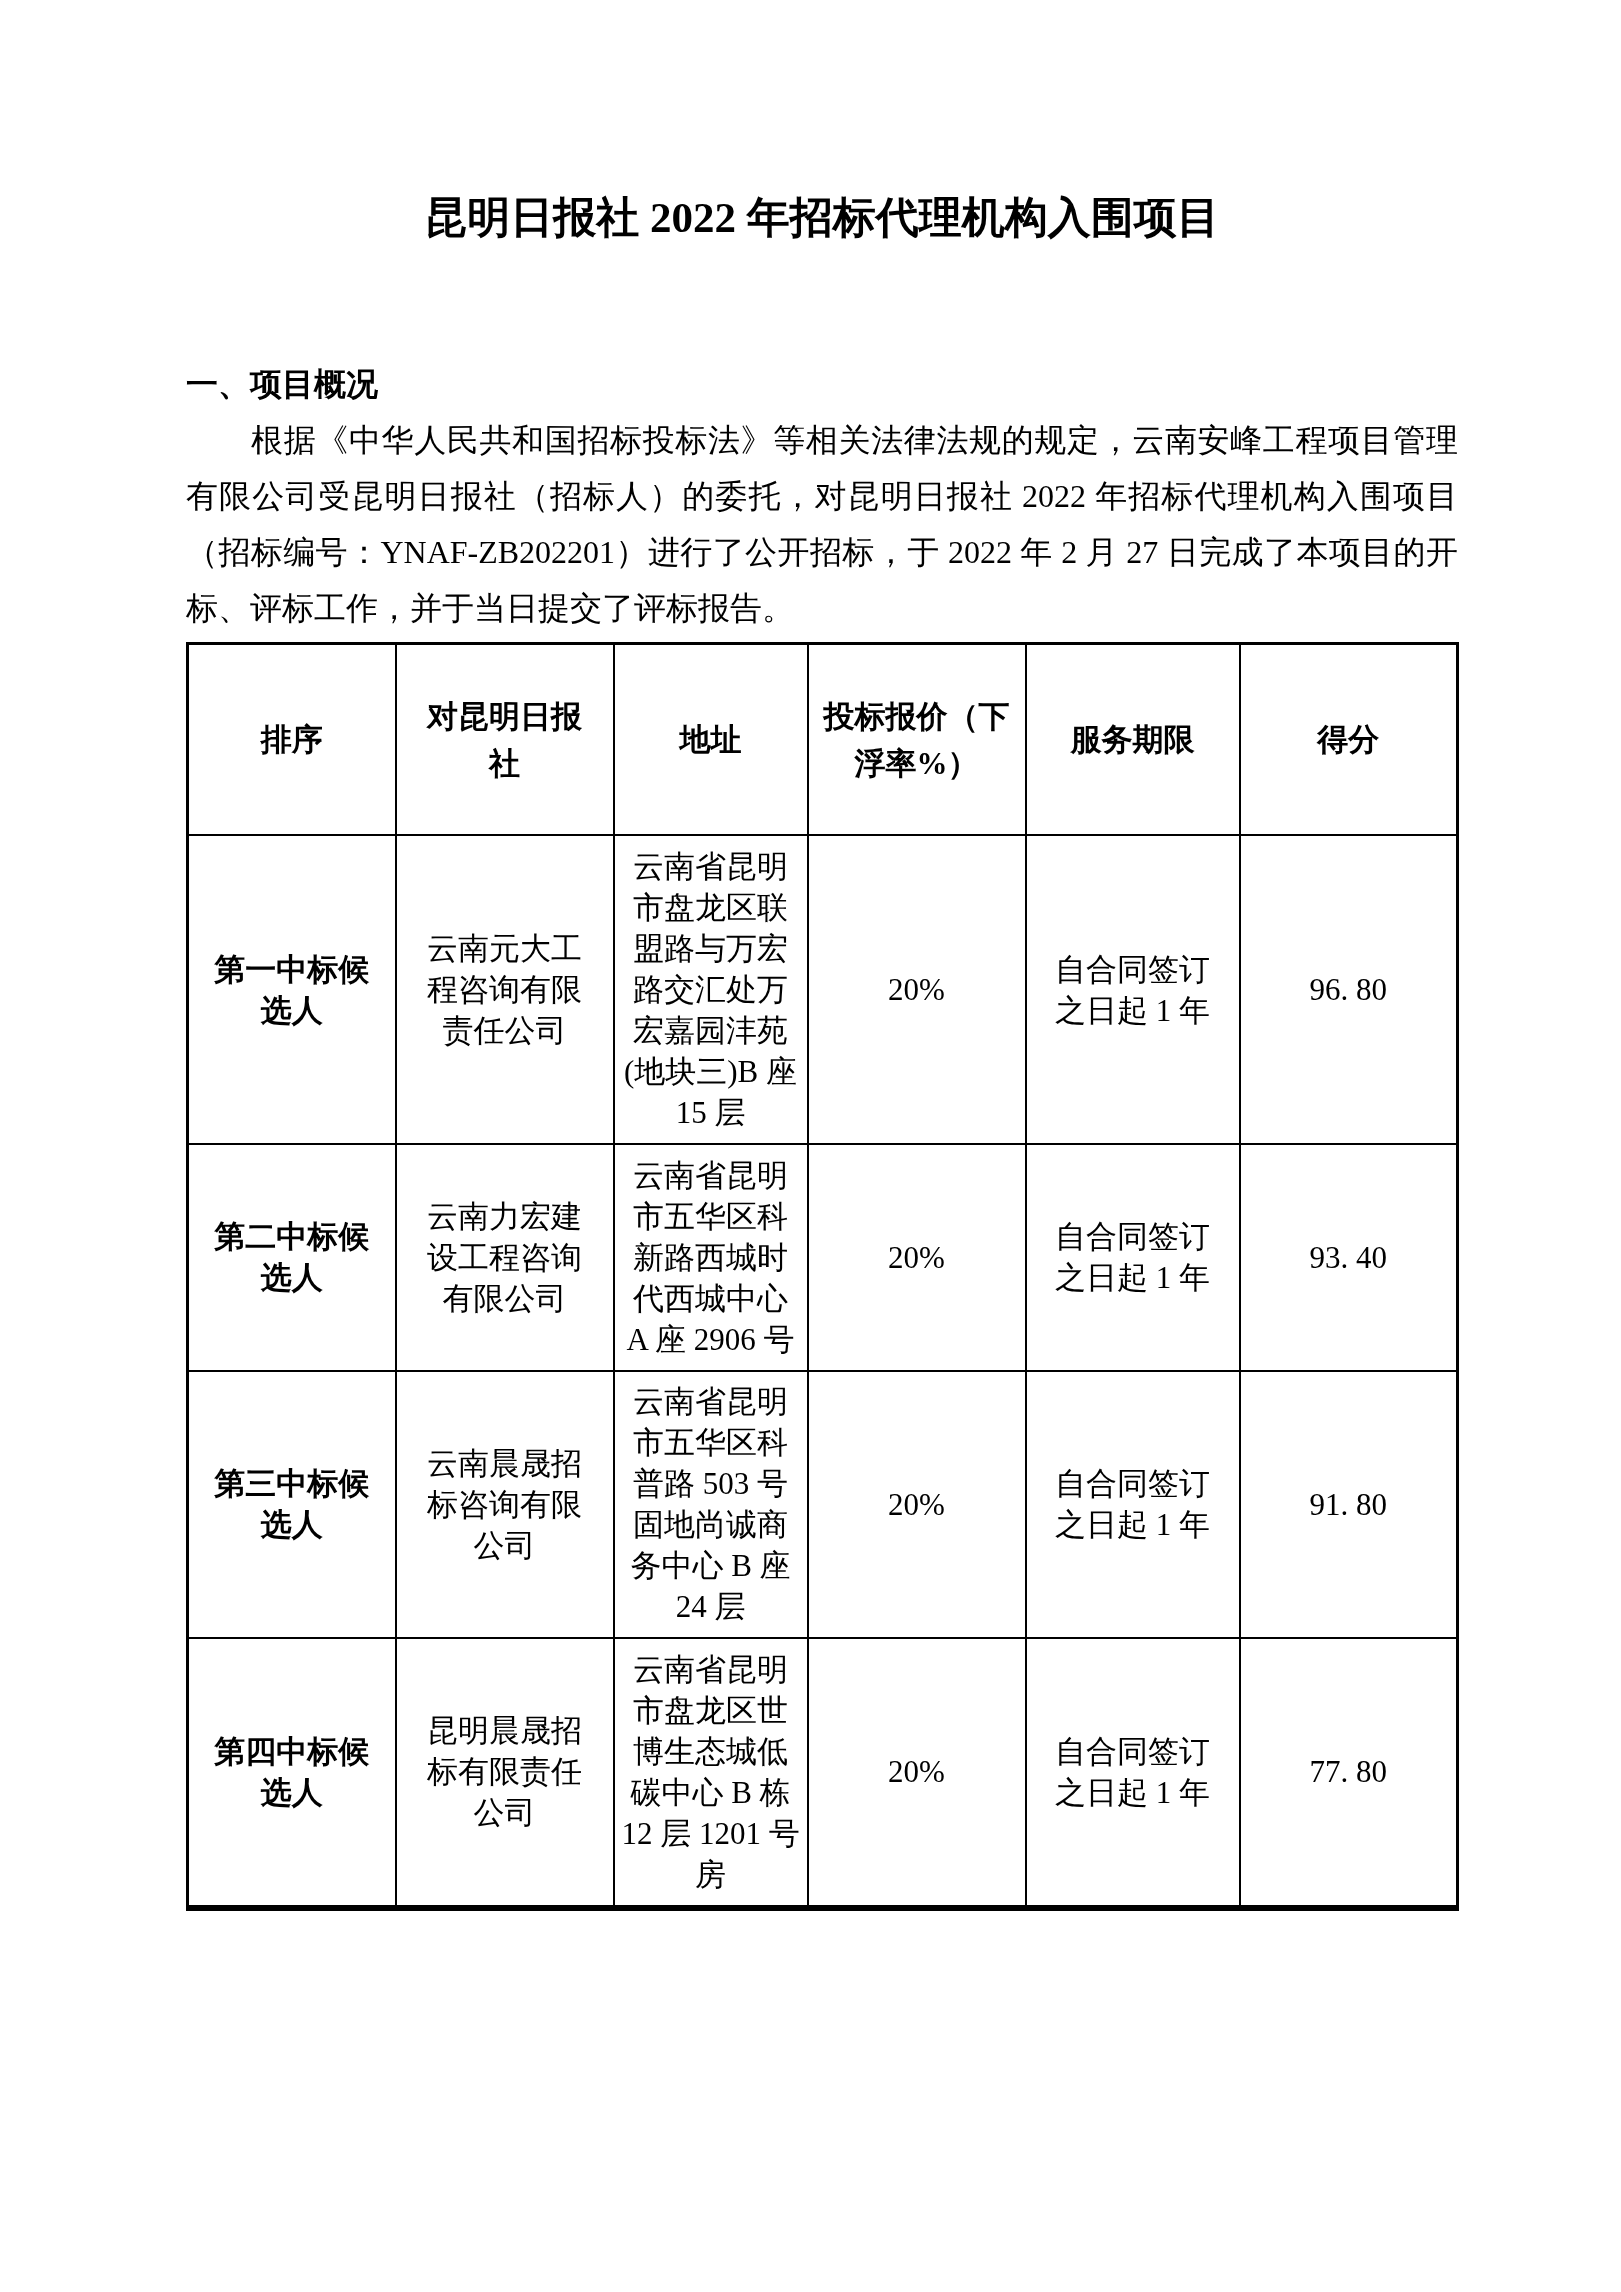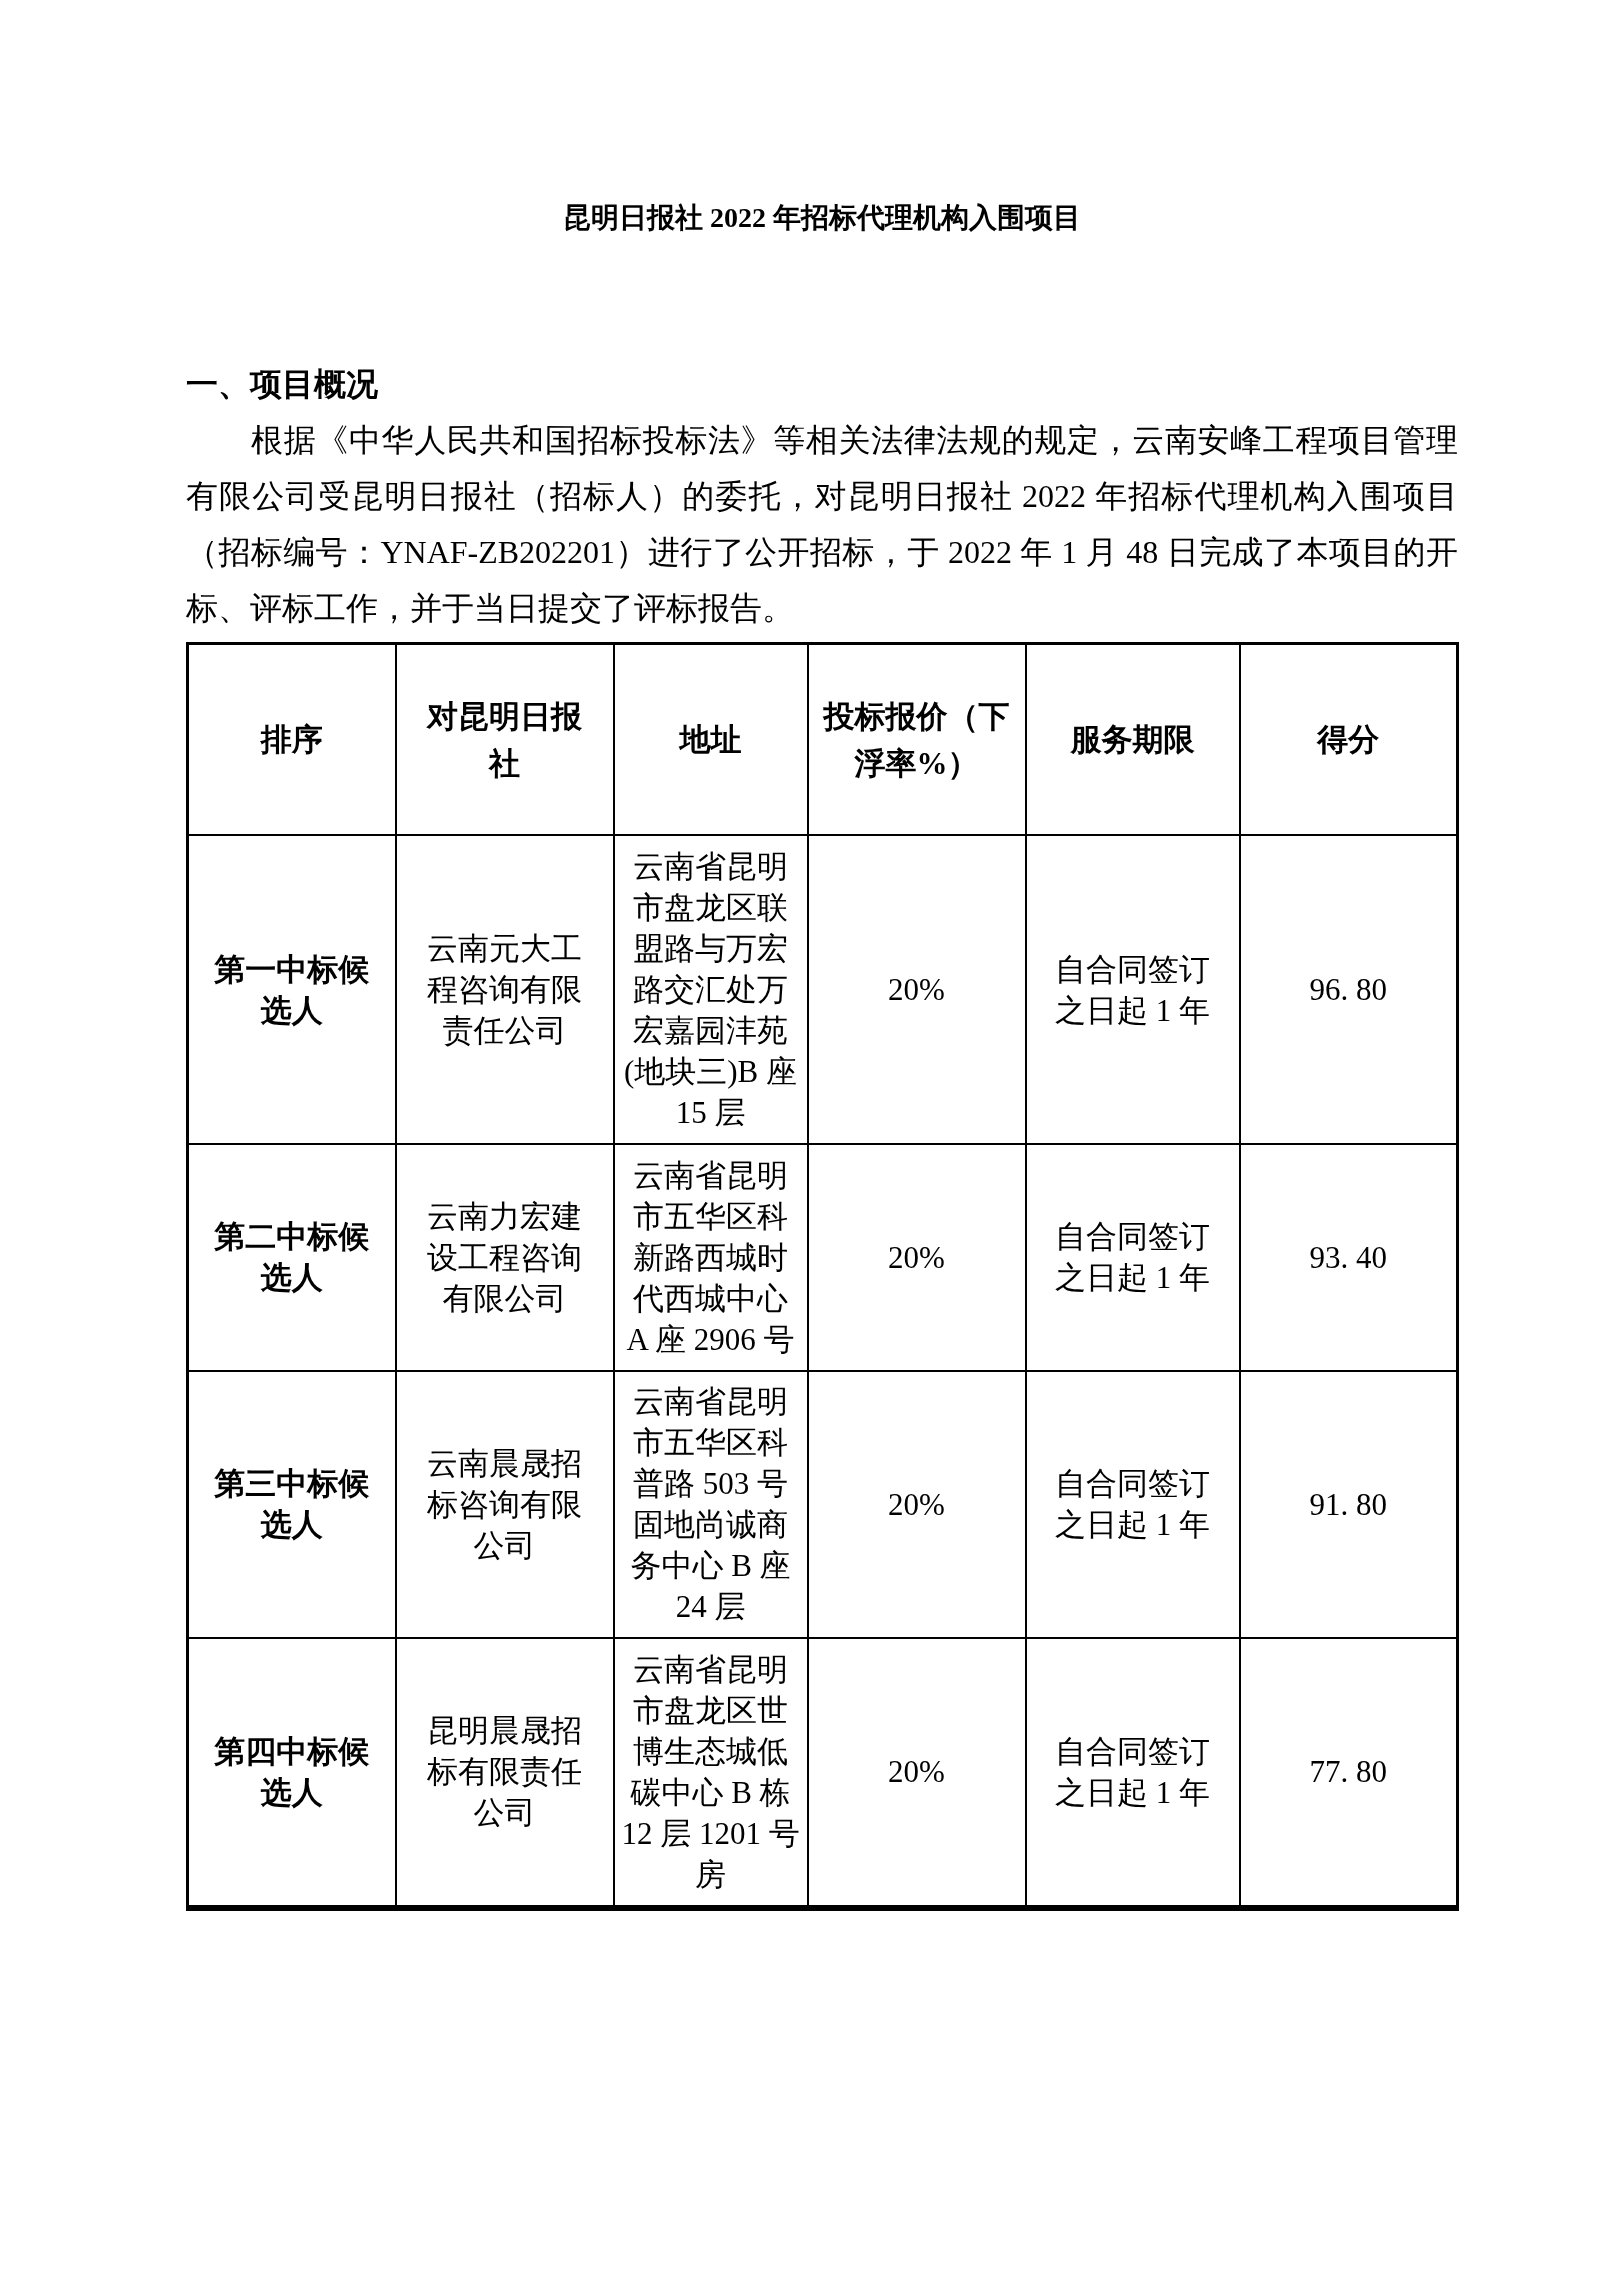--- a/index.html
+++ b/index.html
@@ -8,21 +8,21 @@
     width: 1621px;
     height: 2293px;
     background: #ffffff;
     color: #000000;
     padding: 178px 163px 0 186px;
     font-family: "Liberation Serif", "DejaVu Serif", serif;
     overflow: hidden;
   }
   .doc-title {
     margin: 0;
-    font-size: 28px;
+    font-size: 43px;
     font-weight: 700;
     line-height: 80px;
     text-align: center;
   }
   .sec-heading {
     margin: 0;
     font-size: 32px;
     font-weight: 700;
     line-height: 56px;
   }
@@ -71,21 +71,21 @@
   .bid-table td.term  { padding: 9.8px 17.6px; }
 </style>
 </head>
 <body>
 
 <div class="page">
 
   <h1 class="doc-title">昆明日报社 2022 年招标代理机构入围项目</h1>
 
   <h2 class="sec-heading first">一、项目概况</h2>
-  <p class="body-para">根据《中华人民共和国招标投标法》等相关法律法规的规定，云南安峰工程项目管理有限公司受昆明日报社（招标人）的委托，对昆明日报社 2022 年招标代理机构入围项目（招标编号：YNAF-ZB202201）进行了公开招标，于 2022 年 1 月 48 日完成了本项目的开标、评标工作，并于当日提交了评标报告。</p>
+  <p class="body-para">根据《中华人民共和国招标投标法》等相关法律法规的规定，云南安峰工程项目管理有限公司受昆明日报社（招标人）的委托，对昆明日报社 2022 年招标代理机构入围项目（招标编号：YNAF-ZB202201）进行了公开招标，于 2022 年 2 月 27 日完成了本项目的开标、评标工作，并于当日提交了评标报告。</p>
 
 
   <table class="bid-table">
     <colgroup>
       <col class="c-rank">
         <col class="c-name">
         <col class="c-addr">
       <col class="c-price">
         <col class="c-term">
         <col class="c-score">

